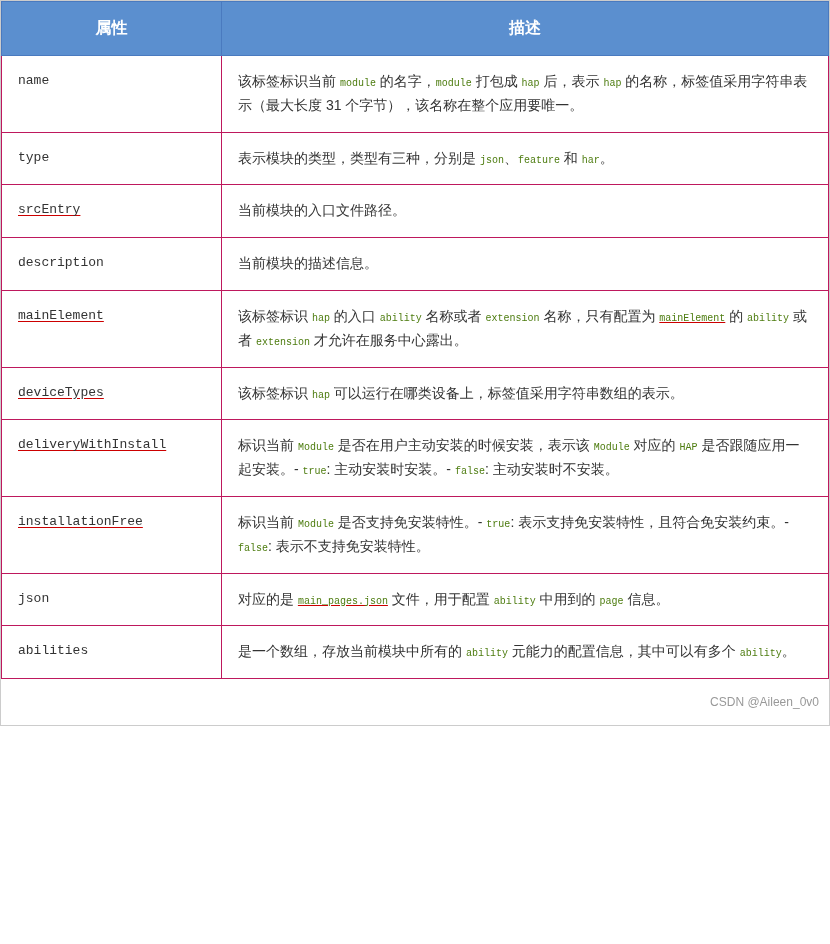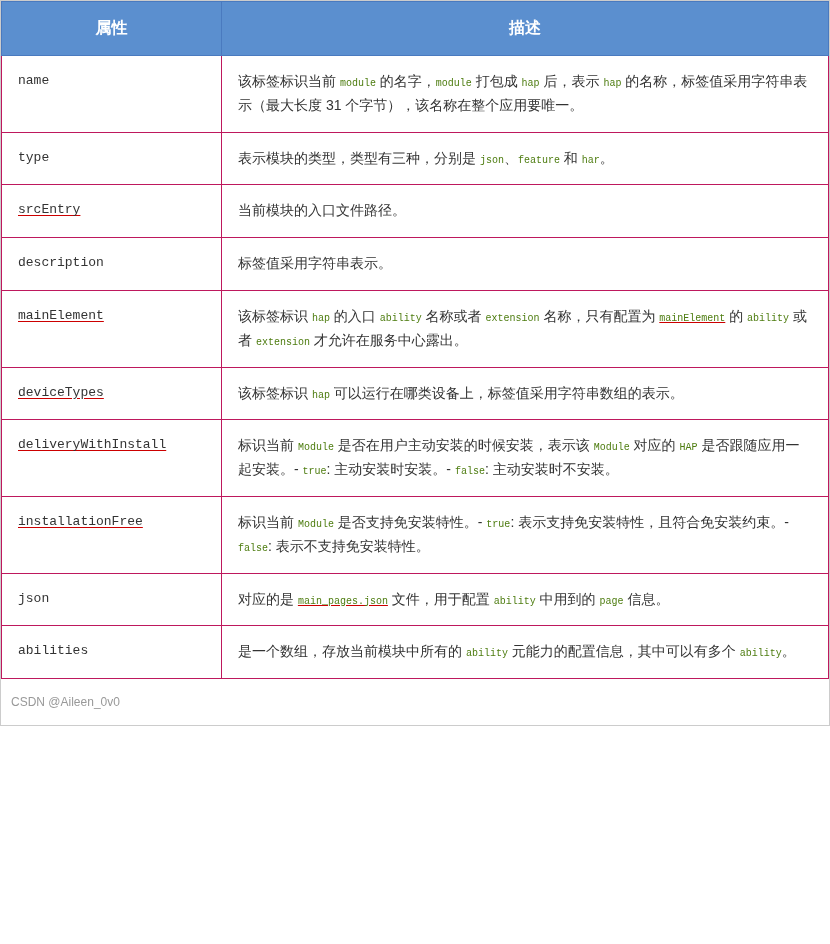--- a/index.html
+++ b/index.html
@@ -62,21 +62,21 @@
     code {
       font-family: "Courier New", Courier, monospace;
       font-size: 10px;
       color: #4d7c0f;
     }
     code.underlined {
       text-decoration: underline;
       text-decoration-color: #c00;
     }
     .footer {
-      text-align: left;
+      text-align: right;
       font-size: 12px;
       color: #999;
       padding: 16px 10px;
     }
   </style>
 </head>
 <body>
 
 <div class="table-container">
   <table>
@@ -94,21 +94,21 @@
         <tr>
           <td class="prop-cell">type</td>
           <td class="desc-cell">表示模块的类型，类型有三种，分别是 <code>json</code>、<code>feature</code> 和 <code>har</code>。</td>
         </tr>
         <tr>
           <td class="prop-cell underlined">srcEntry</td>
           <td class="desc-cell">当前模块的入口文件路径。</td>
         </tr>
         <tr>
           <td class="prop-cell">description</td>
-          <td class="desc-cell">标签值采用字符串表示。</td>
+          <td class="desc-cell">当前模块的描述信息。</td>
         </tr>
         <tr>
           <td class="prop-cell underlined">mainElement</td>
           <td class="desc-cell">该标签标识 <code>hap</code> 的入口 <code>ability</code> 名称或者 <code>extension</code> 名称，只有配置为 <code class="underlined">mainElement</code> 的 <code>ability</code> 或者 <code>extension</code> 才允许在服务中心露出。</td>
         </tr>
         <tr>
           <td class="prop-cell underlined">deviceTypes</td>
           <td class="desc-cell">该标签标识 <code>hap</code> 可以运行在哪类设备上，标签值采用字符串数组的表示。</td>
         </tr>
         <tr>

